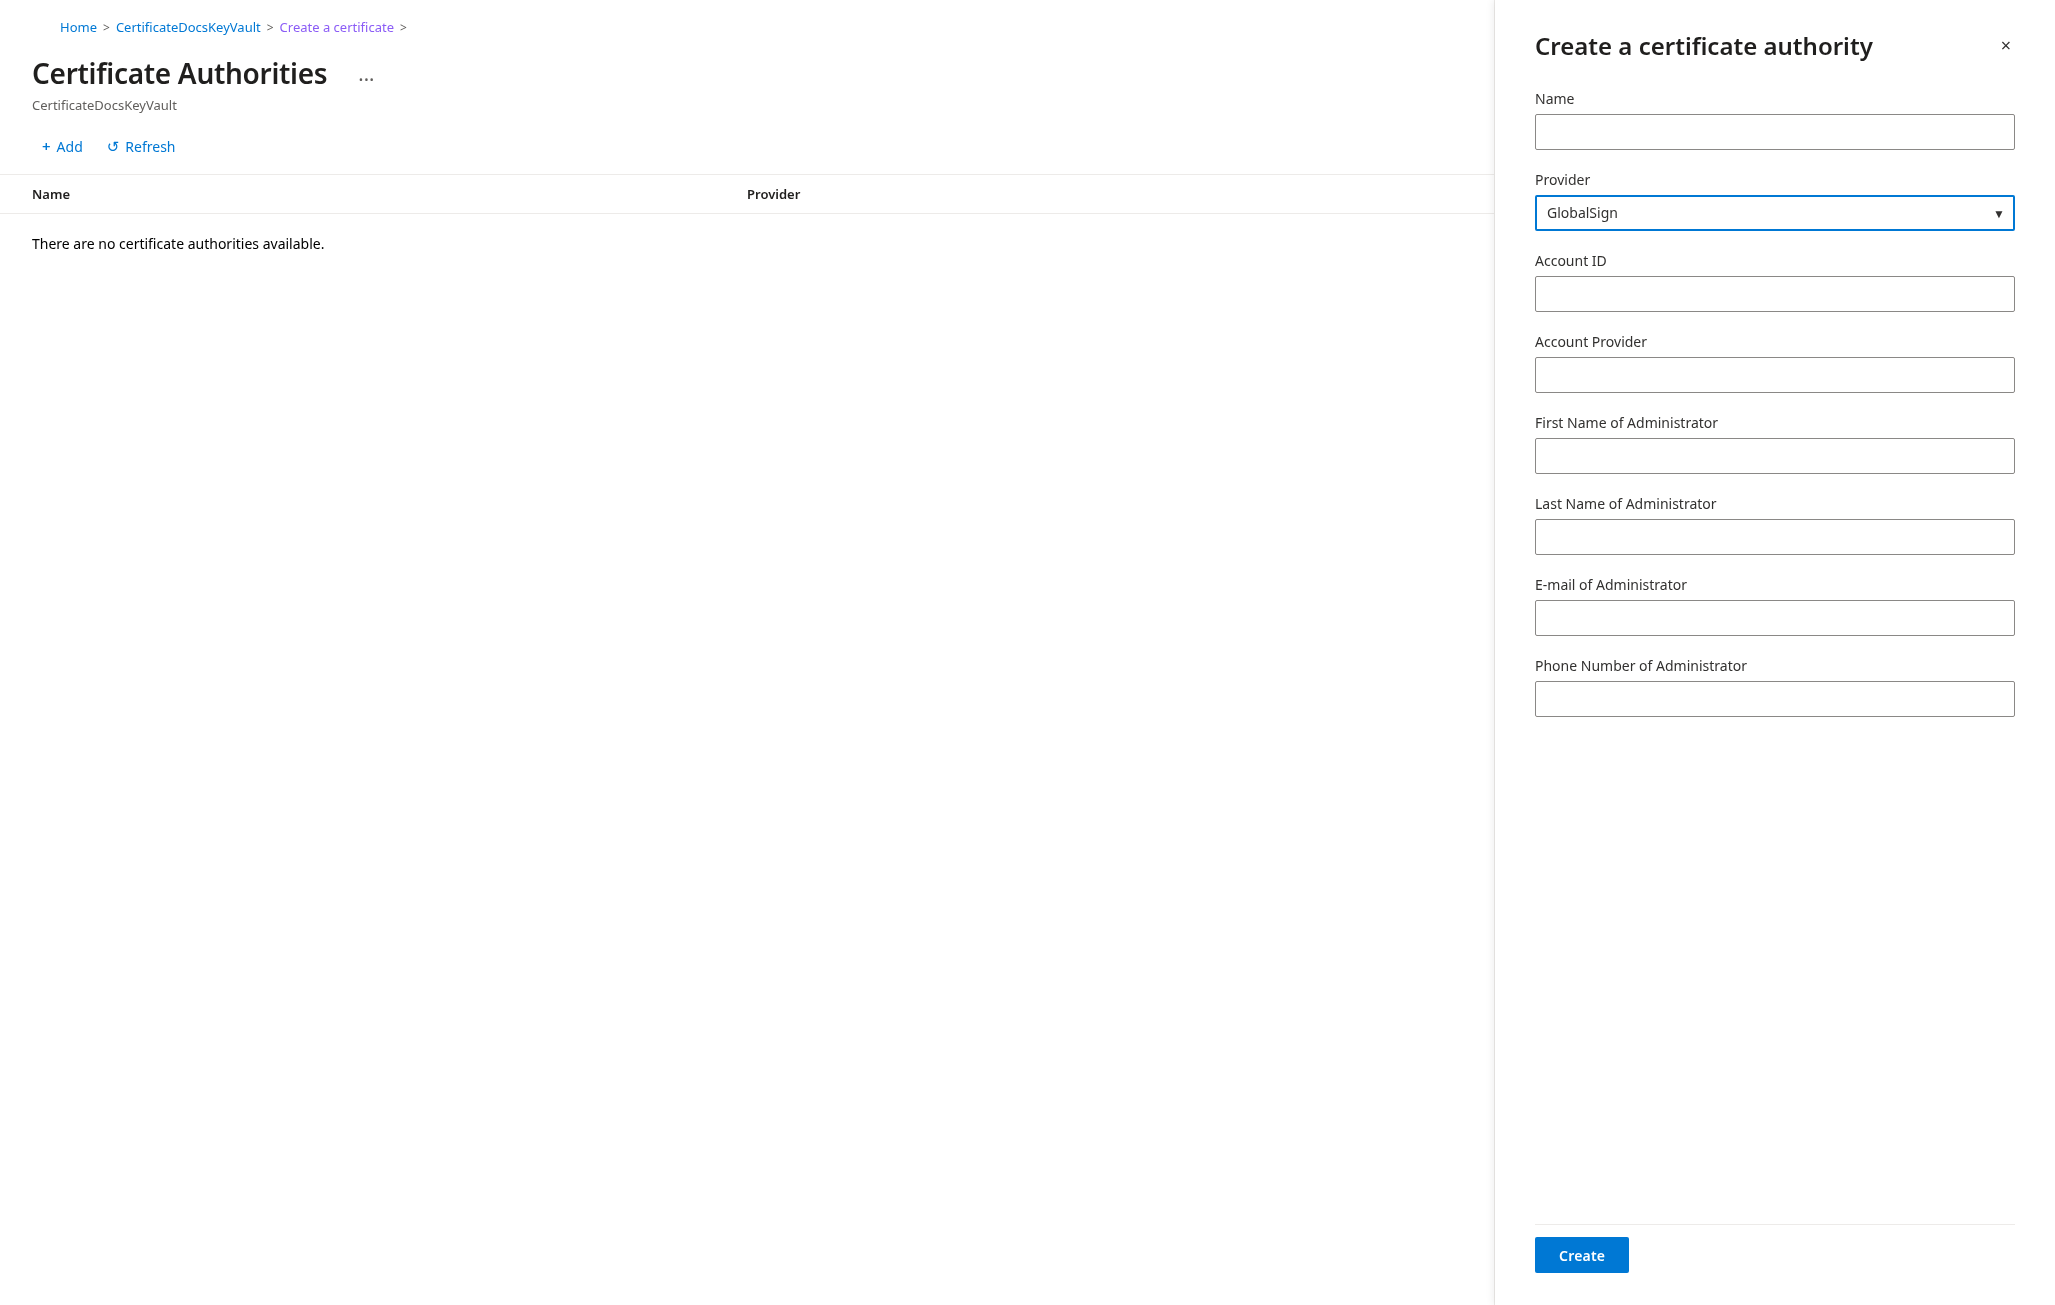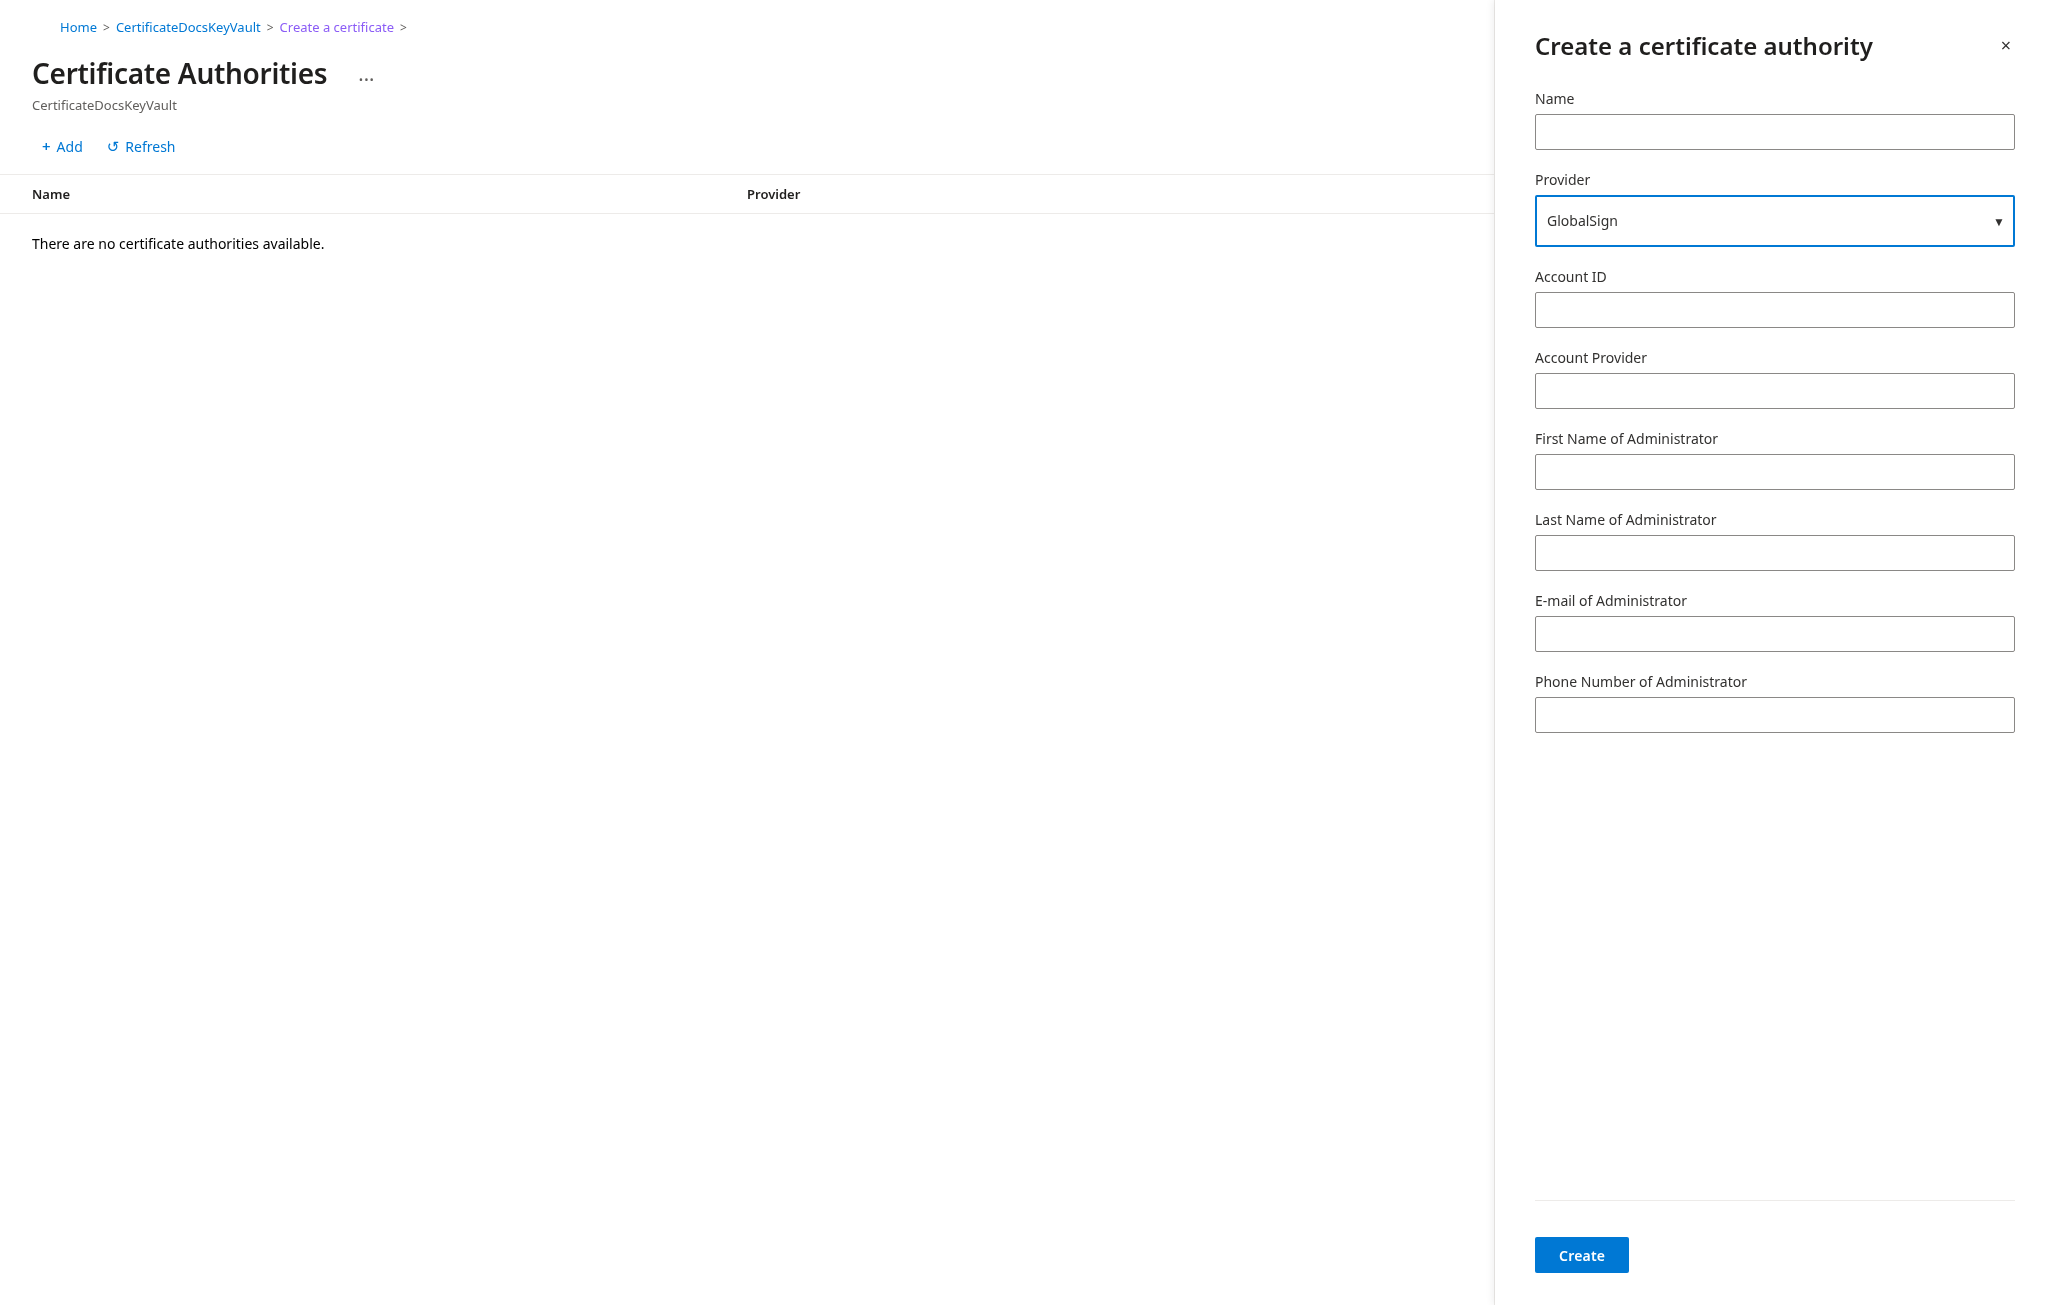--- a/index.html
+++ b/index.html
@@ -218,21 +218,21 @@
       outline: none;
     }
 
     .form-select-wrapper {
       position: relative;
       width: 100%;
     }
 
     .form-select {
       width: 100%;
-      height: 52px;
+      height: 36px;
       border: 2px solid #0078d4;
       border-radius: 2px;
       padding: 0 48px 0 10px;
       font-size: 14px;
       color: #323130;
       background: #fff;
       appearance: none;
       -webkit-appearance: none;
       outline: none;
       cursor: pointer;
@@ -242,21 +242,21 @@
       position: absolute;
       right: 10px;
       top: 50%;
       transform: translateY(-50%);
       pointer-events: none;
       color: #323130;
       font-size: 12px;
     }
 
     .side-panel-footer {
-      padding-top: 36px;
+      padding-top: 12px;
       border-top: 1px solid #edebe9;
       margin-top: auto;
     }
 
     .create-btn {
       background: #0078d4;
       color: #fff;
       border: none;
       border-radius: 2px;
       padding: 0 24px;

